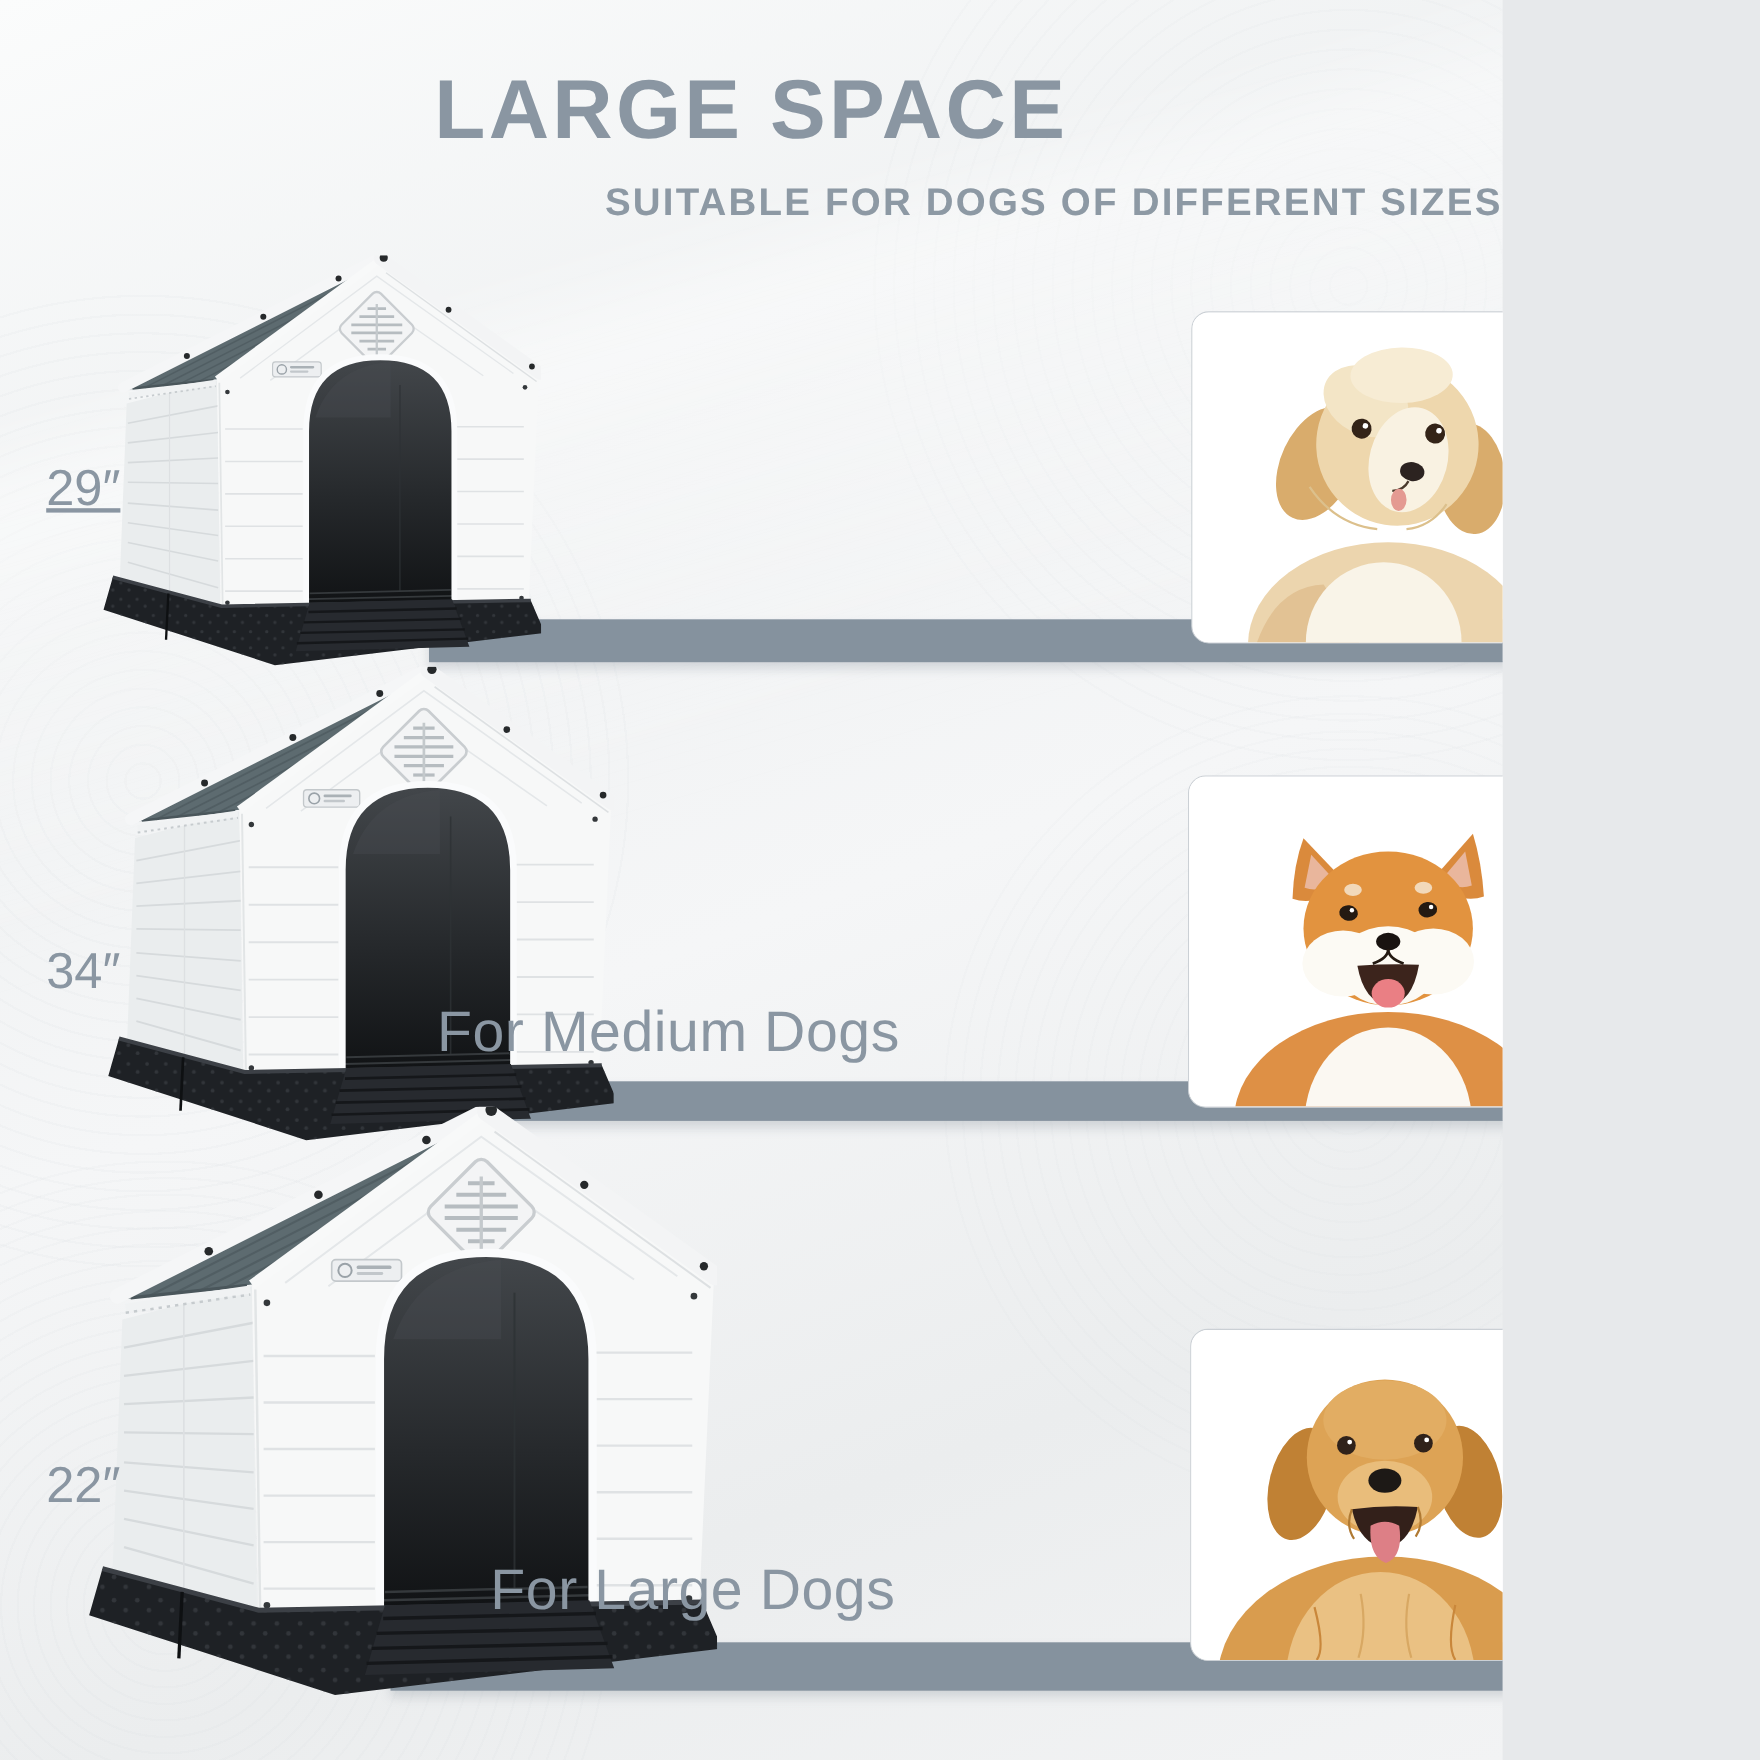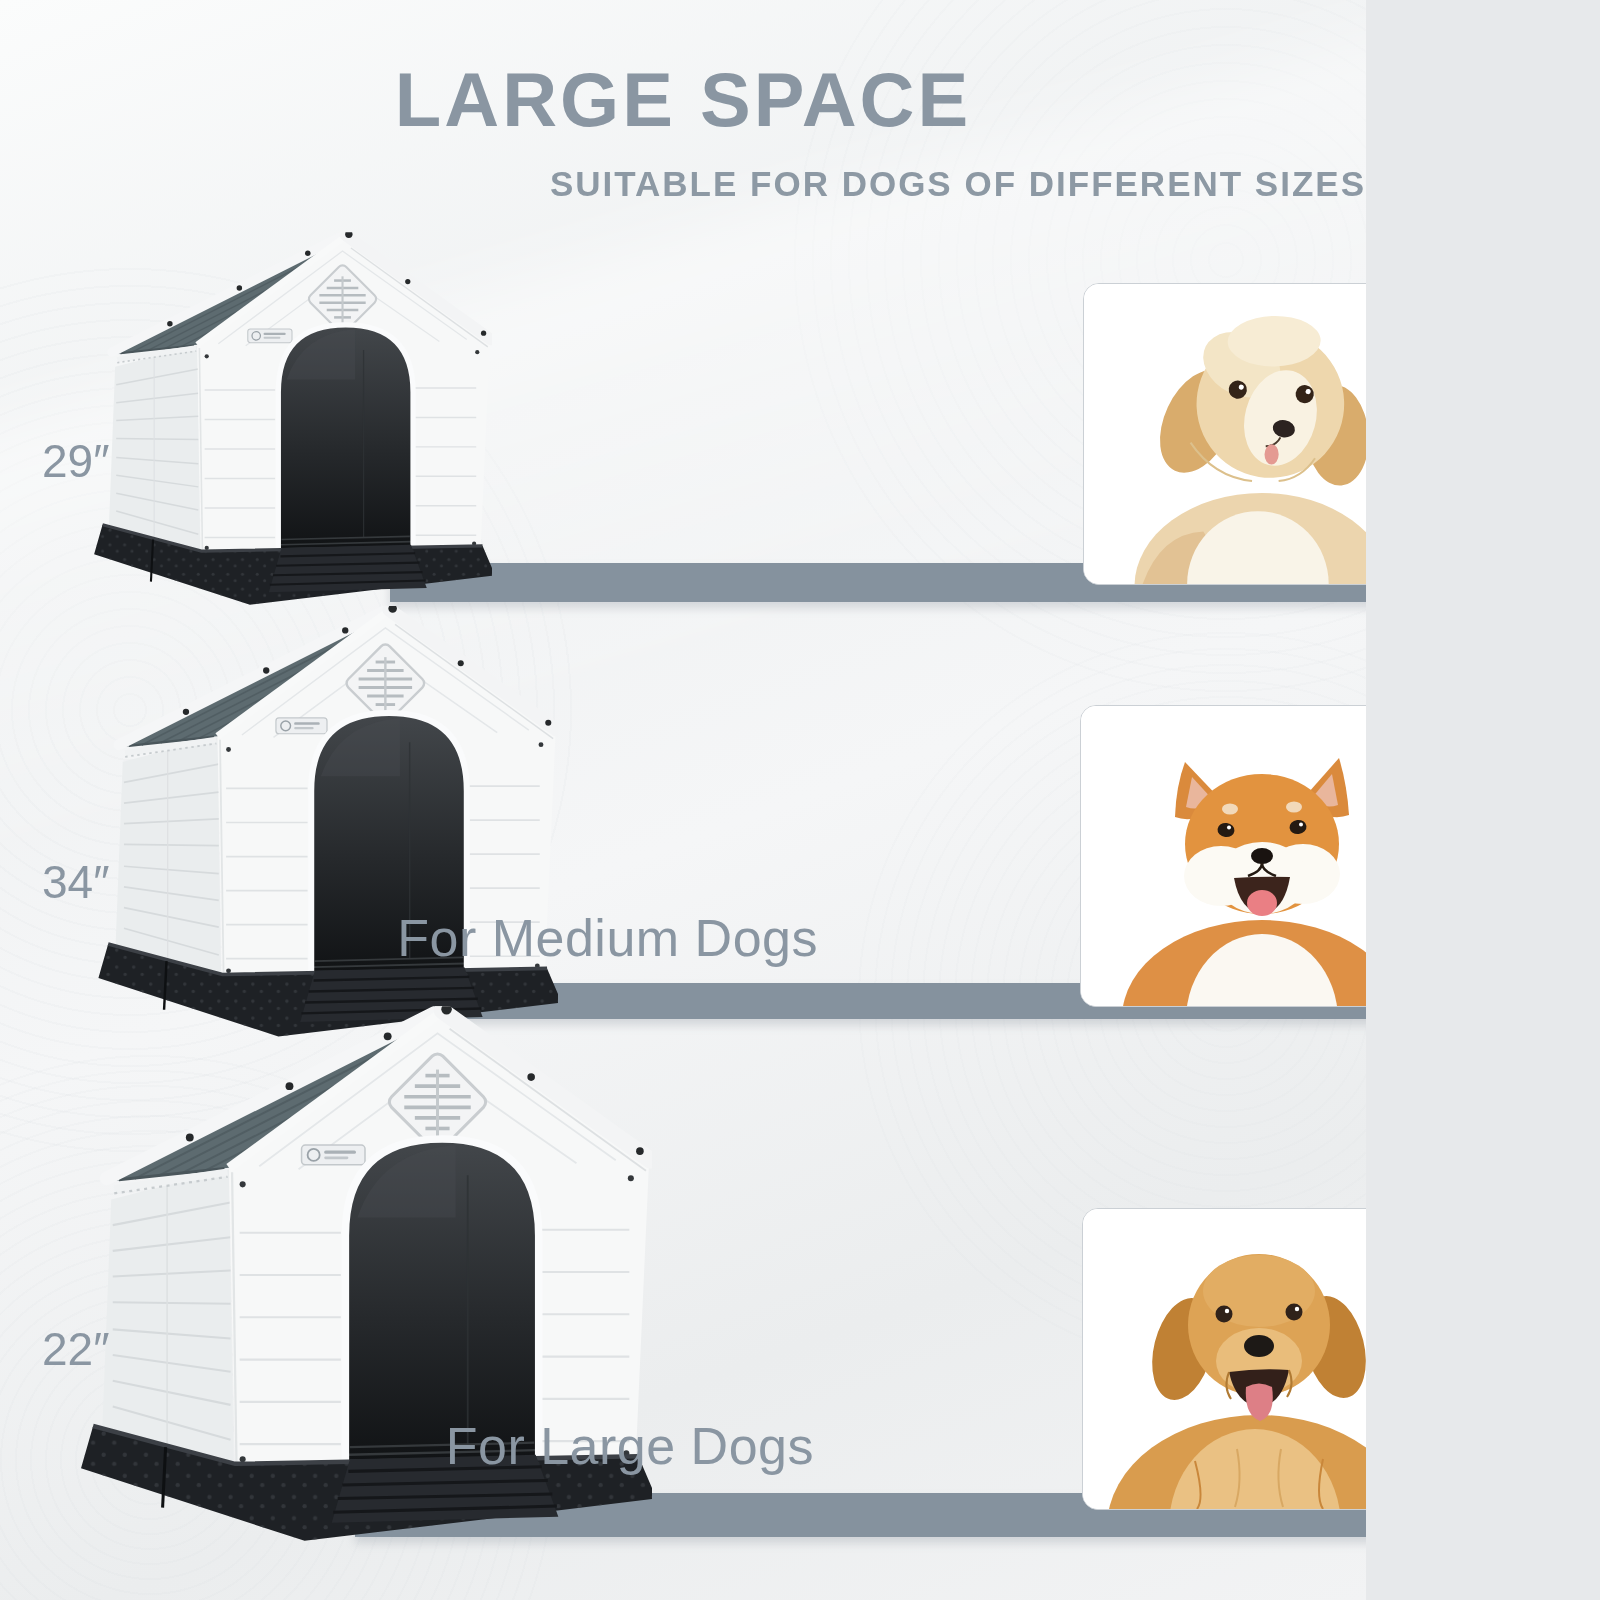--- a/index.html
+++ b/index.html
@@ -30,21 +30,21 @@
   .b1{left:390px;top:563px;width:1105px;height:39px;}
   .b2{left:400px;top:983px;width:1090px;height:36px;}
   .b3{left:355px;top:1493px;width:1135px;height:44px;}
 
   .house{position:absolute;z-index:2;}
   .h1{left:92px;top:232px;width:400px;height:375px;}
   .h2{left:96px;top:606px;width:462px;height:433px;}
   .h3{left:78px;top:1006px;width:574px;height:538px;}
 
   .size-label{position:absolute;z-index:2;color:#8a96a2;font-size:46px;font-weight:400;}
-  .s1{left:42px;top:434px;} .s2{left:42px;top:839px;margin-top:16px;} .s3{left:42px;top:1322px;}
+  .s1{left:42px;top:416px;text-decoration:underline;} .s2{left:42px;top:839px;margin-top:16px;} .s3{left:42px;top:1322px;}
 
   .dog-label{position:absolute;z-index:2;color:#8a96a2;font-size:52px;font-weight:400;
     letter-spacing:.5px;white-space:nowrap;}
   .d1{right:555px;top:486px;} .d2{right:548px;top:908px;} .d3{right:552px;top:1416px;text-align:center;}
 
   .card{position:absolute;z-index:3;background:#ffffff;border:1px solid #cbd0d5;
     border-radius:16px;overflow:hidden;}
   .c1{left:1083px;top:283px;width:364px;height:300px;}
   .c2{left:1080px;top:705px;width:360px;height:300px;}
   .c3{left:1082px;top:1208px;width:348px;height:300px;}

